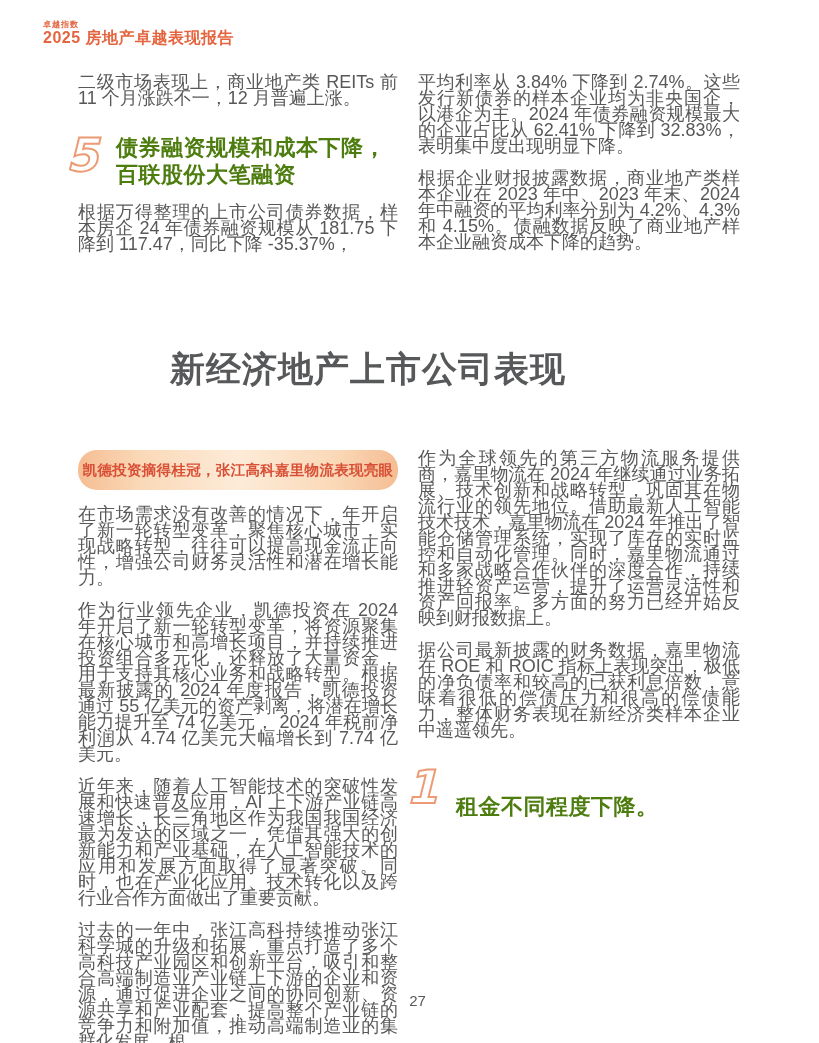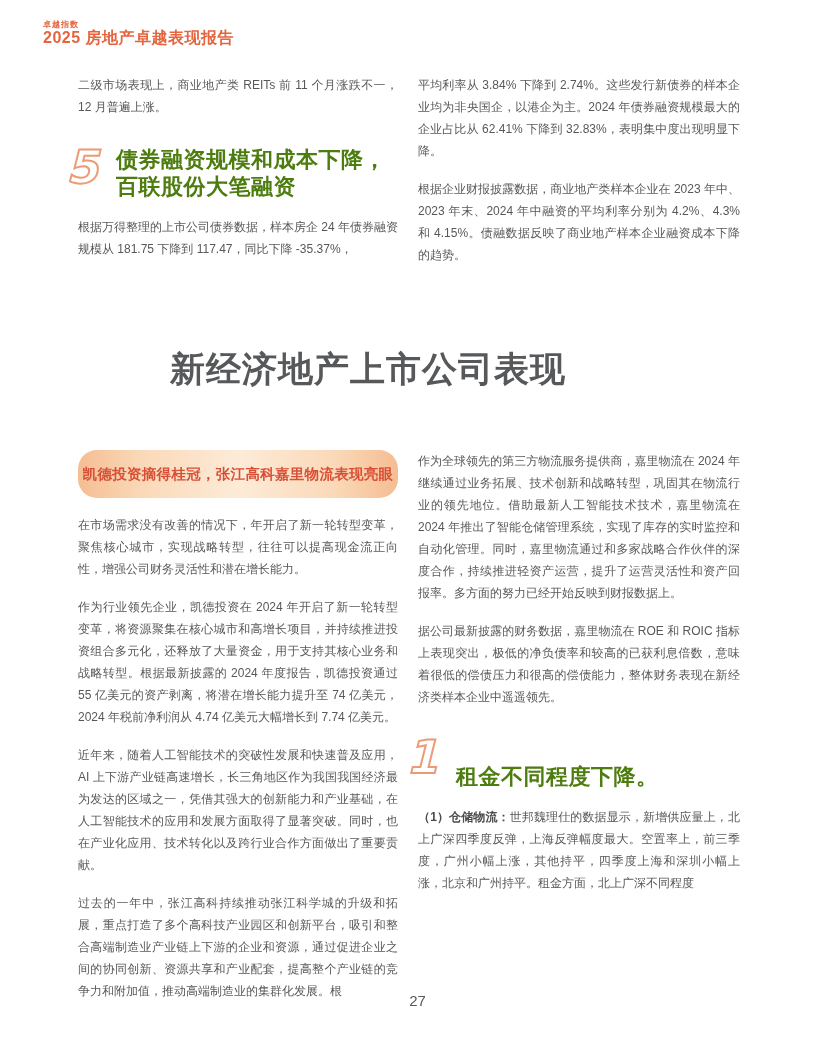--- a/index.html
+++ b/index.html
@@ -16,21 +16,21 @@
   .logo-bar{width:6px;background:#E4653F;margin-right:6px;}
   .logo-texts{display:flex;flex-direction:column;justify-content:center;}
   .logo-tagline{font-size:8px;font-weight:bold;color:#E4653F;letter-spacing:1px;line-height:10px;}
   .logo-title{font-size:16px;font-weight:bold;color:#E4653F;letter-spacing:0.5px;line-height:15px;}
   
   .content{position:absolute;top:74px;left:78px;width:662px;}
   .cols{display:flex;gap:20px;}
   .col-l{width:320px;}
   .col-r{width:322px;}
   p.body{
-    font-size:12px;line-height:22px;margin:0 0 16px 0;
+    font-size:18px;line-height:16px;margin:0 0 16px 0;
     text-align:justify;color:#585858;
   }
   p.body:last-child{margin-bottom:0;}
   
   .num-heading{display:flex;align-items:flex-start;margin:26px 0 16px 0;}
   .num-glyph{
     font-family:"DejaVu Sans",sans-serif;
     font-size:46px;line-height:46px;font-weight:700;font-style:italic;
     color:#ffffff;-webkit-text-stroke:2px #EC9B74;text-stroke:2px #EC9B74;
     margin:0 14px 0 -8px;transform:skew(-3deg);
@@ -41,21 +41,21 @@
   }
   
   .main-title{
     position:absolute;top:348px;left:170px;
     font-size:35px;line-height:42px;font-weight:bold;color:#57585A;
     letter-spacing:1px;white-space:nowrap;
   }
   .main-cols{position:absolute;top:450px;left:78px;width:662px;}
   
   .badge{
-    width:320px;height:48px;border-radius:19px;
+    width:320px;height:40px;border-radius:19px;
     background:linear-gradient(90deg,#F5BD93 0%,#FAD9B8 20%,#FDEBD8 50%,#FAD9B8 80%,#F5BD93 100%);
     display:flex;align-items:center;justify-content:center;
     margin-bottom:16px;
   }
   .badge span{
     font-size:14.5px;font-weight:bold;color:#D94F36;letter-spacing:0.3px;white-space:nowrap;
   }
   .lead-bold{font-weight:bold;color:#4B4B4B;}
   
   .page-num{
@@ -112,22 +112,19 @@
       <div class="col-r">
         <p class="body">作为全球领先的第三方物流服务提供商，嘉里物流在 2024 年继续通过业务拓展、技术创新和战略转型，巩固其在物流行业的领先地位。借助最新人工智能技术技术，嘉里物流在 2024 年推出了智能仓储管理系统，实现了库存的实时监控和自动化管理。同时，嘉里物流通过和多家战略合作伙伴的深度合作，持续推进轻资产运营，提升了运营灵活性和资产回报率。多方面的努力已经开始反映到财报数据上。</p>
         <p class="body">据公司最新披露的财务数据，嘉里物流在 ROE 和 ROIC 指标上表现突出，极低的净负债率和较高的已获利息倍数，意味着很低的偿债压力和很高的偿债能力，整体财务表现在新经济类样本企业中遥遥领先。</p>
         <div class="num-heading">
           <span class="num-glyph">1</span>
           <span class="num-heading-text">
             <br>
             <span>租金不同程度下降。</span>
           </span>
         </div>
-        <p class="body">
-          <span class="lead-bold">（1）仓储物流：</span><span>世邦魏理仕的数据显示，新增供应量上，北上广深四季度反弹，上海反弹幅度最大。空置率上，前三季度，广州小幅上涨，其他持平，四季度上海和深圳小幅上涨，北京和广州持平。租金方面，北上广深不同程度</span>
-        </p>
       </div>
     </div>
   </div>
 
   <div class="page-num">27</div>
 
 </div>
 
 </body></html>

